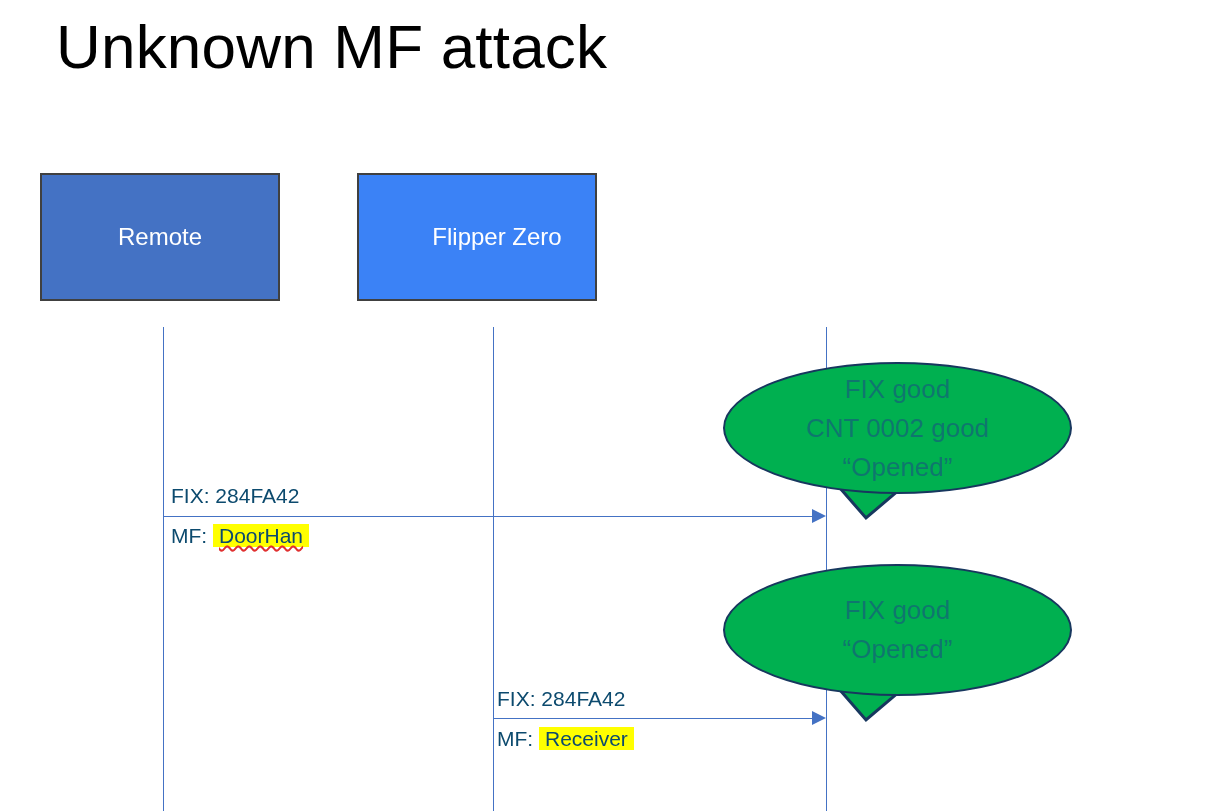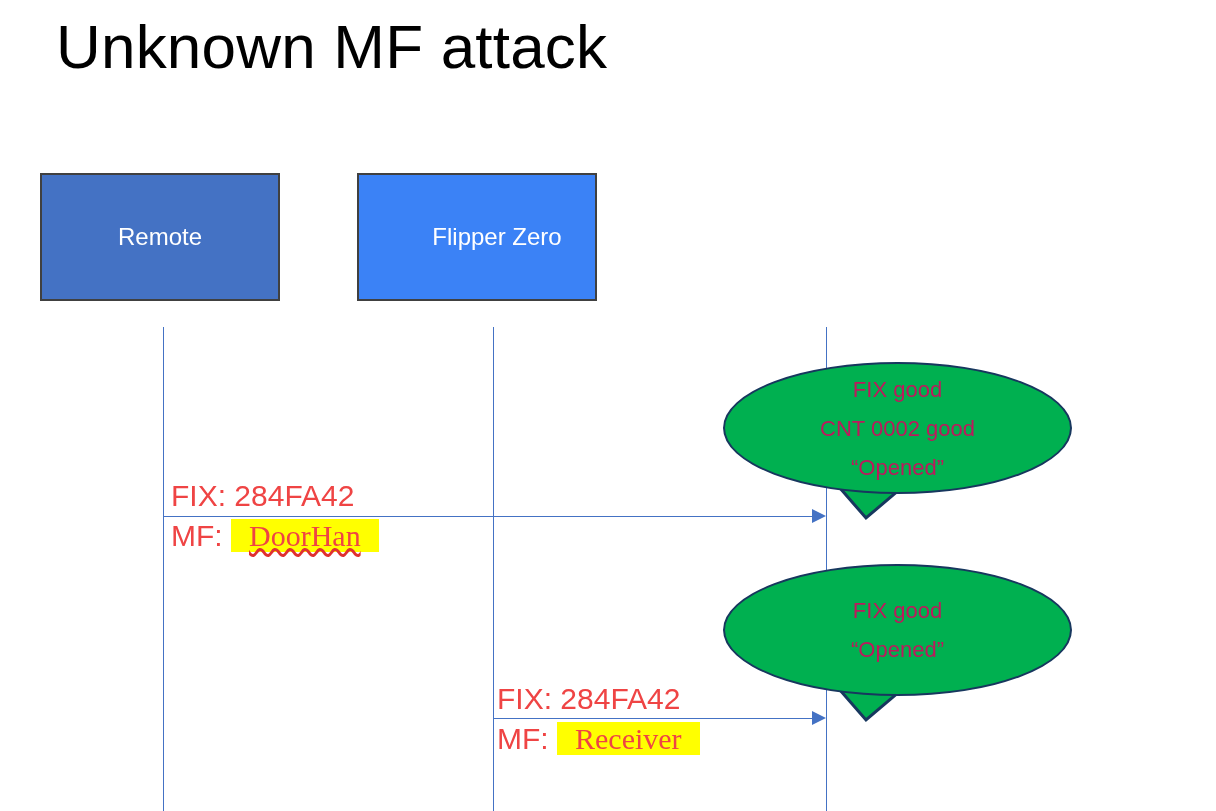--- a/index.html
+++ b/index.html
@@ -82,32 +82,31 @@
     border-left: 14px solid #4472C4;
   }
   #msg1-line { left: 163px; top: 516px; width: 650px; }
   #msg1-head { left: 812px; top: 509px; }
   #msg2-line { left: 493px; top: 718px; width: 320px; }
   #msg2-head { left: 812px; top: 711px; }
 
   
   .msg-text {
     position: absolute;
-    font-size: 30px;
+    font-size: 21px;
     line-height: 40px;
-    color: #ef4444;
+    color: #0c4a6e;
     white-space: nowrap;
   }
   #msg1-text { left: 171px; top: 476px; }
   #msg2-text { left: 497px; top: 679px; }
 
   .hl {
     background: #FFFF00;
-    padding: 0 18px;
-    font-family: Liberation Serif, serif;
+    padding: 0 6px;
   }
   .sp {
     
     text-decoration: underline wavy #E03030;
     text-decoration-skip-ink: none;
     text-underline-offset: 2px;
   }
 
   
   .bubble {
@@ -134,22 +133,22 @@
     width: 349px;
     height: 132px;
     display: flex;
     flex-direction: column;
     align-items: center;
     justify-content: center;
     z-index: 3;
     pointer-events: none;
   }
   .bubble-line {
-    color: #be185d;
-    font-size: 22px;
+    color: #0f766e;
+    font-size: 26px;
     line-height: 39px;
     text-align: center;
     white-space: nowrap;
   }
   .bubble-tail {
     position: absolute;
     left: 40px;
     top: 70px;
     width: 200px;
     height: 100px;

